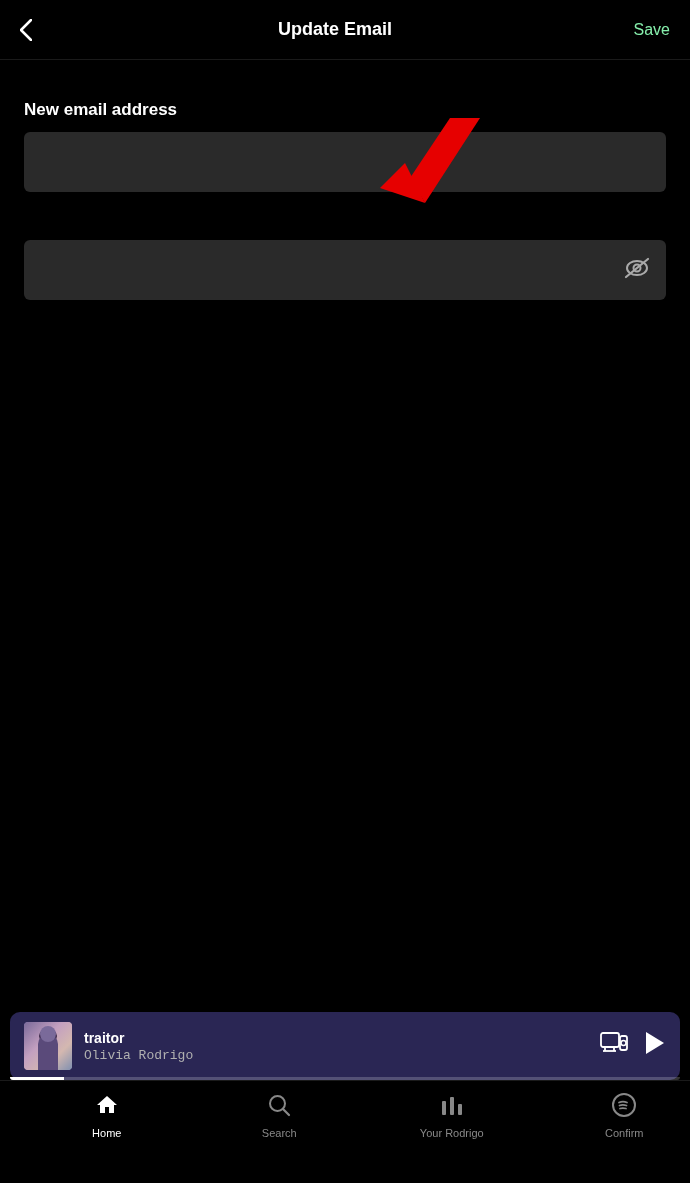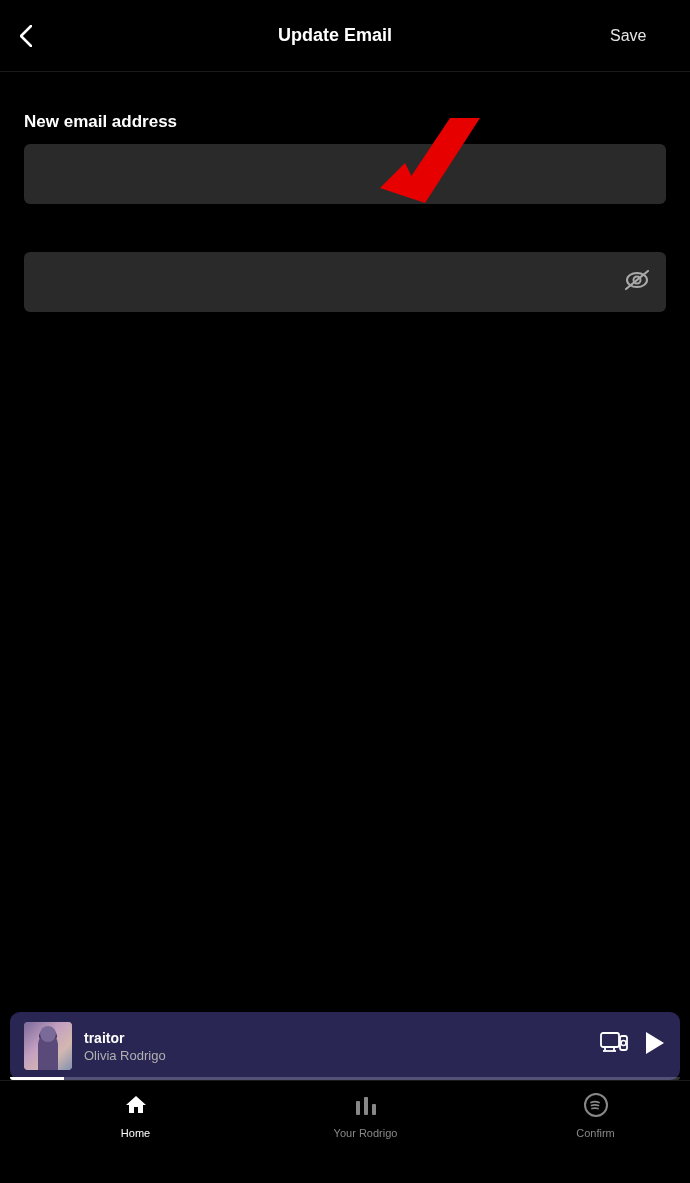--- a/index.html
+++ b/index.html
@@ -19,21 +19,21 @@
       overflow: hidden;
     }
 
     
     .header {
       display: flex;
       align-items: center;
       justify-content: space-between;
       padding: 16px 20px;
       background-color: #000;
-      height: 72px;
+      height: 60px;
       border-bottom: 1px solid #1a1a1a;
     }
 
     .header-back {
       color: #fff;
       font-size: 22px;
       cursor: pointer;
       width: 40px;
       display: flex;
       align-items: center;
@@ -41,24 +41,24 @@
 
     .header-title {
       font-size: 18px;
       font-weight: 700;
       color: #fff;
       flex: 1;
       text-align: center;
     }
 
     .header-save {
-      color: #e5e5e5;
+      color: #86efac;
       font-size: 16px;
       width: 60px;
-      text-align: left;
+      text-align: right;
       cursor: pointer;
     }
 
     
     .content {
       padding: 40px 24px 0 24px;
     }
 
     .field-group {
       margin-bottom: 48px;
@@ -178,20 +178,21 @@
       text-overflow: ellipsis;
     }
 
     .mini-player-artist {
       font-size: 13px;
       color: #b0b0b0;
       white-space: nowrap;
       overflow: hidden;
       text-overflow: ellipsis;
       margin-top: 2px;
+      font-family: Liberation Mono, monospace;
     }
 
     .mini-player-controls {
       display: flex;
       align-items: center;
       gap: 16px;
     }
 
     .device-icon {
       color: #fff;
@@ -363,20 +364,29 @@
 
   <div class="nav-item">
     <div>
       <svg class="home-icon-svg" viewBox="0 0 24 24" fill="white">
         <path d="M10 20v-6h4v6h5v-8h3L12 3 2 12h3v8z"></path>
       </svg>
     </div>
     <span class="nav-label">Home</span>
   </div>
 
+  <div class="nav-item">
+    <div>
+      <svg class="search-icon-svg" viewBox="0 0 24 24" fill="none">
+        <circle cx="10.5" cy="10.5" r="7.5" stroke="#888" stroke-width="2"></circle>
+        <line x1="16" y1="16" x2="22" y2="22" stroke="#888" stroke-width="2.2" stroke-linecap="round"></line>
+      </svg>
+    </div>
+    <span class="nav-label inactive">Search</span>
+  </div>
 
   <div class="nav-item">
     <div>
       <svg class="library-icon-svg" viewBox="0 0 24 24" fill="none">
 
         <rect x="2" y="8" width="4" height="14" fill="#888" rx="1"></rect>
         <rect x="10" y="4" width="4" height="18" fill="#888" rx="1"></rect>
         <rect x="18" y="11" width="4" height="11" fill="#888" rx="1"></rect>
       </svg>
     </div>

